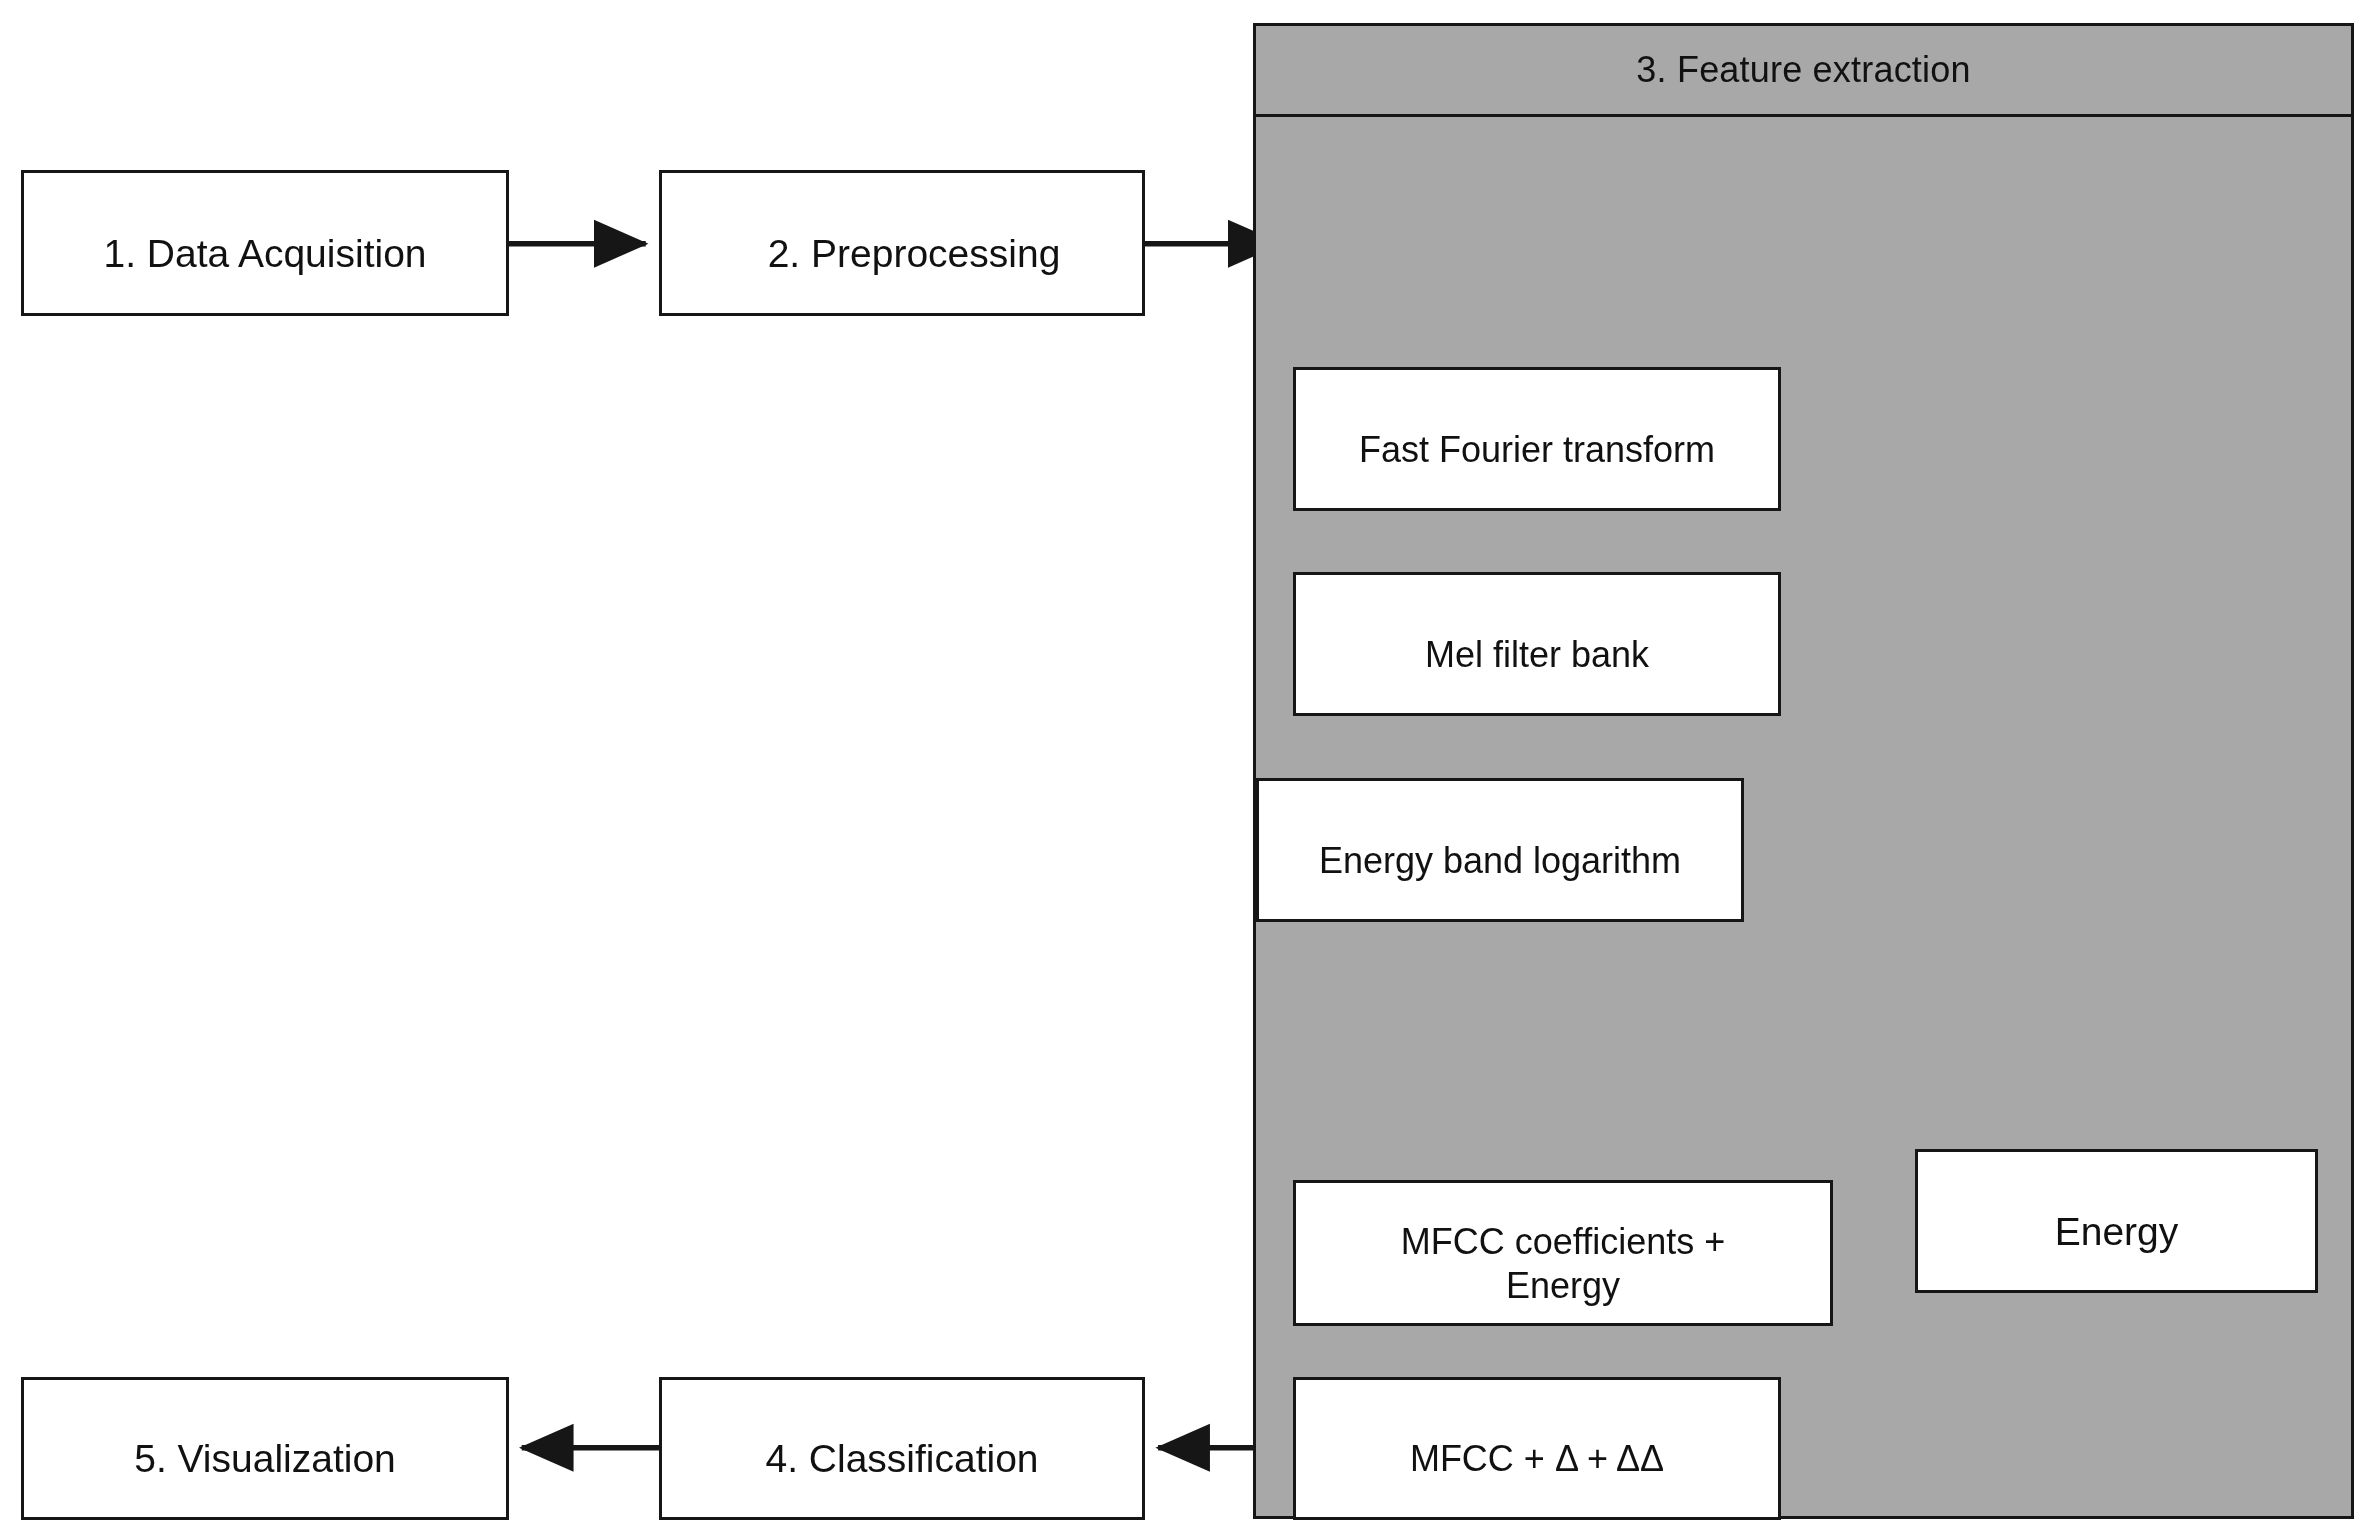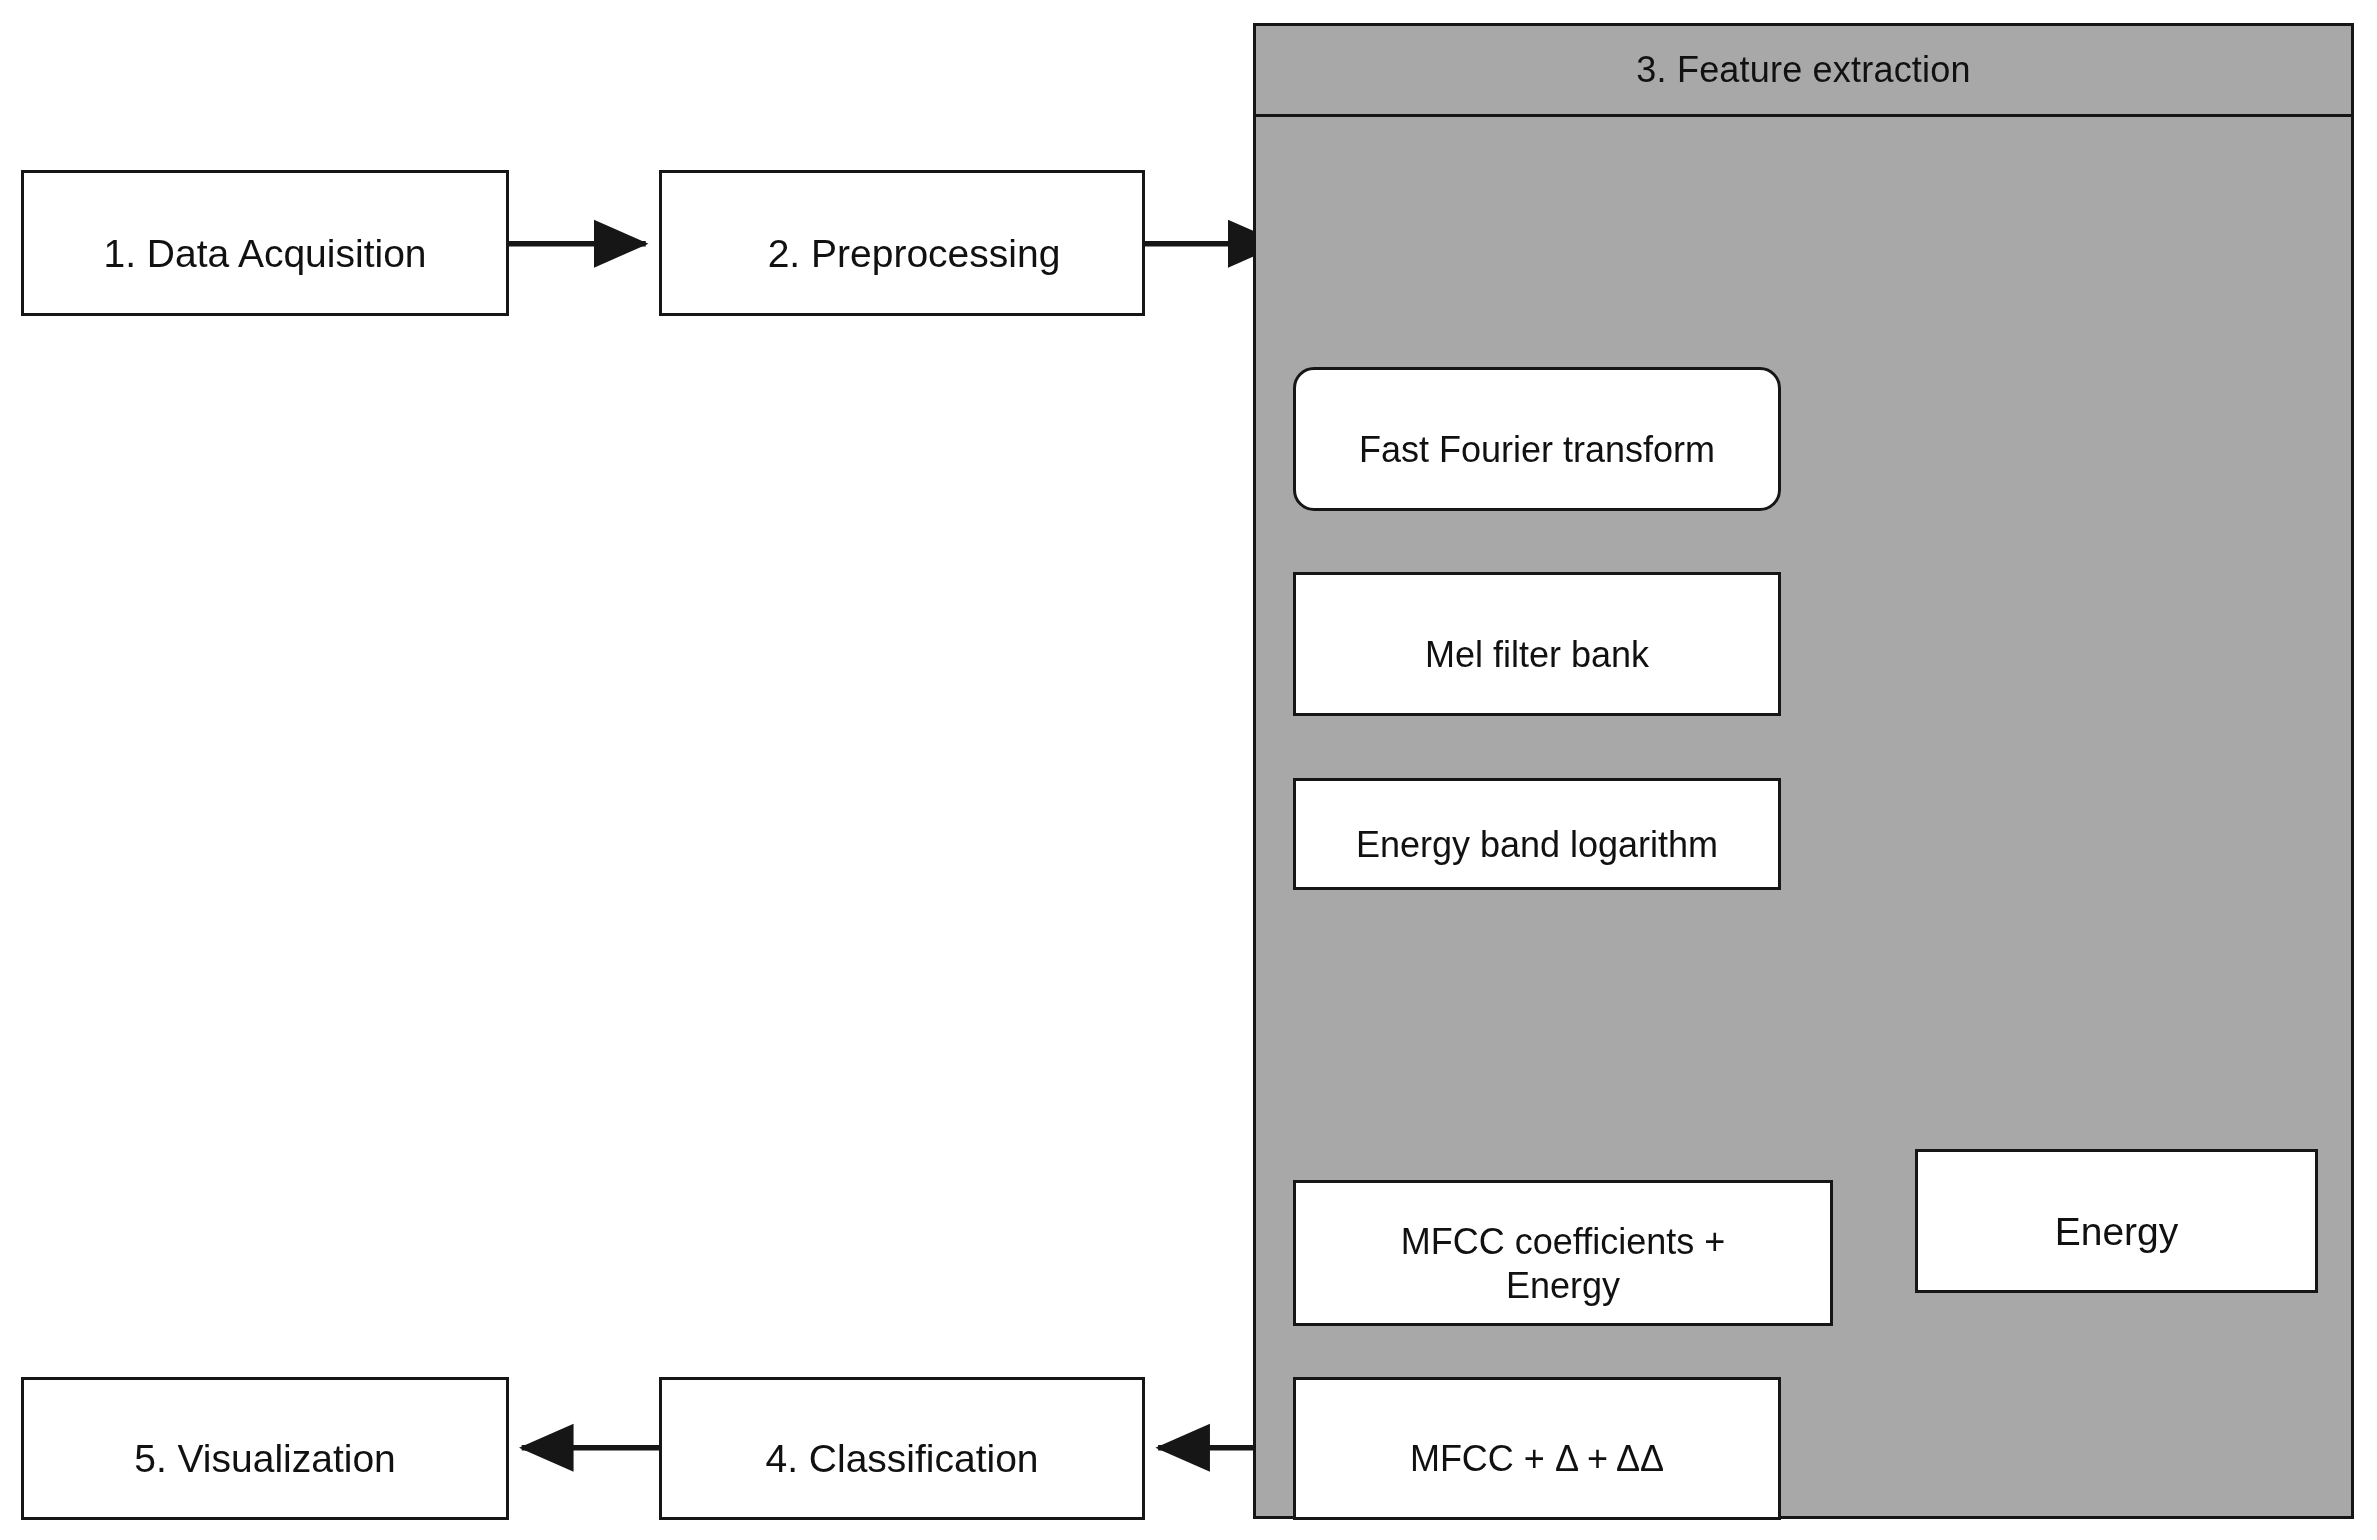--- a/index.html
+++ b/index.html
@@ -142,29 +142,29 @@
     <span class="node-label">2. Preprocessing</span>
   </div>
 
   <div class="panel" style="left:1253px; top:23.4px; width:1101px; height:1496px;">
     <div class="panel-header">
       <span class="panel-title">3. Feature extraction</span>
     </div>
   </div>
 
 
-  <div class="node" style="left:1293px; top:367px; width:488px; height:144px;border-radius:21px;">
+  <div class="node" style="left:1293px; top:367px; width:488px; height:144px;">
     <span class="node-label">Fast Fourier transform</span>
   </div>
 
   <div class="node" style="left:1293px; top:572px; width:488px; height:144px;">
     <span class="node-label">Mel filter bank</span>
   </div>
 
-  <div class="node" style="left:1293px; top:778px; width:488px; height:112px;text-align:center;">
+  <div class="node" style="left:1256px; top:778px; width:488px; height:144px;text-align:center;">
     <span class="node-label">Energy band logarithm</span>
   </div>
 
 
   <div class="node" style="left:1293px; top:1180px; width:540px; height:146px;">
     <span class="node-label">MFCC coefficients +
 Energy</span>
   </div>
 
   <div class="node" style="left:1293px; top:1377px; width:488px; height:143px;">

